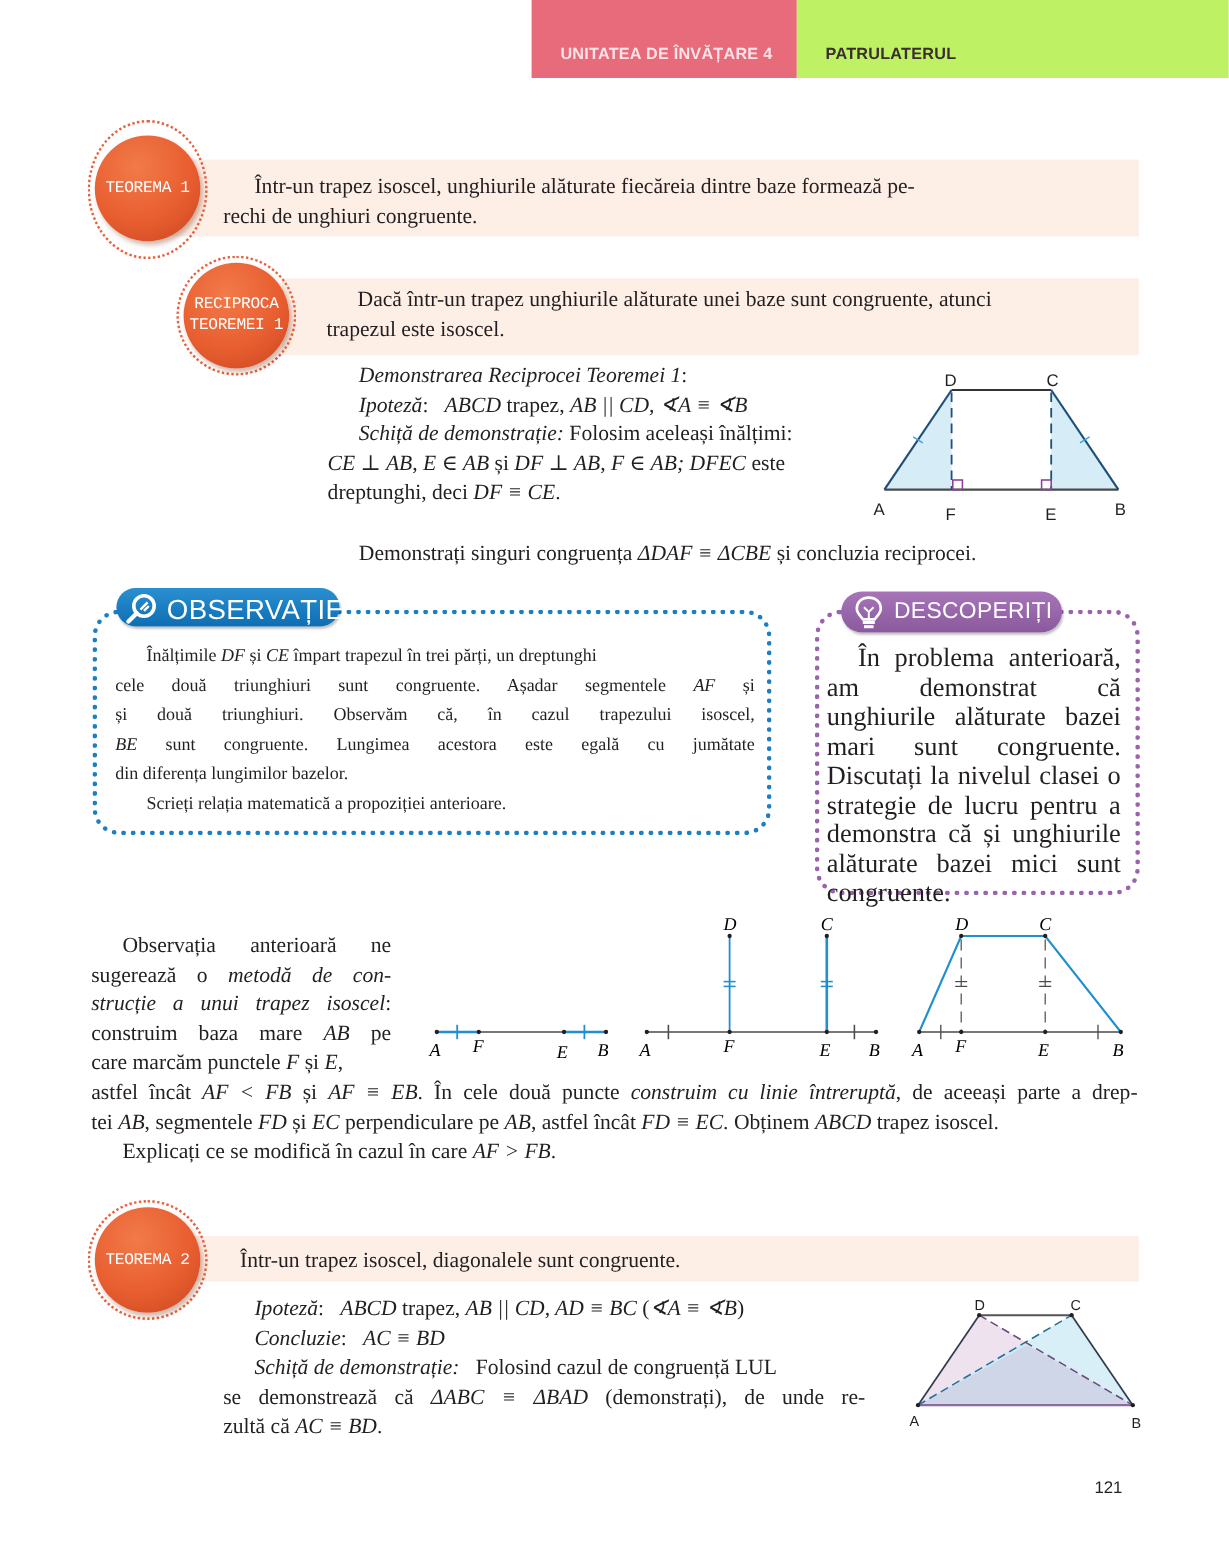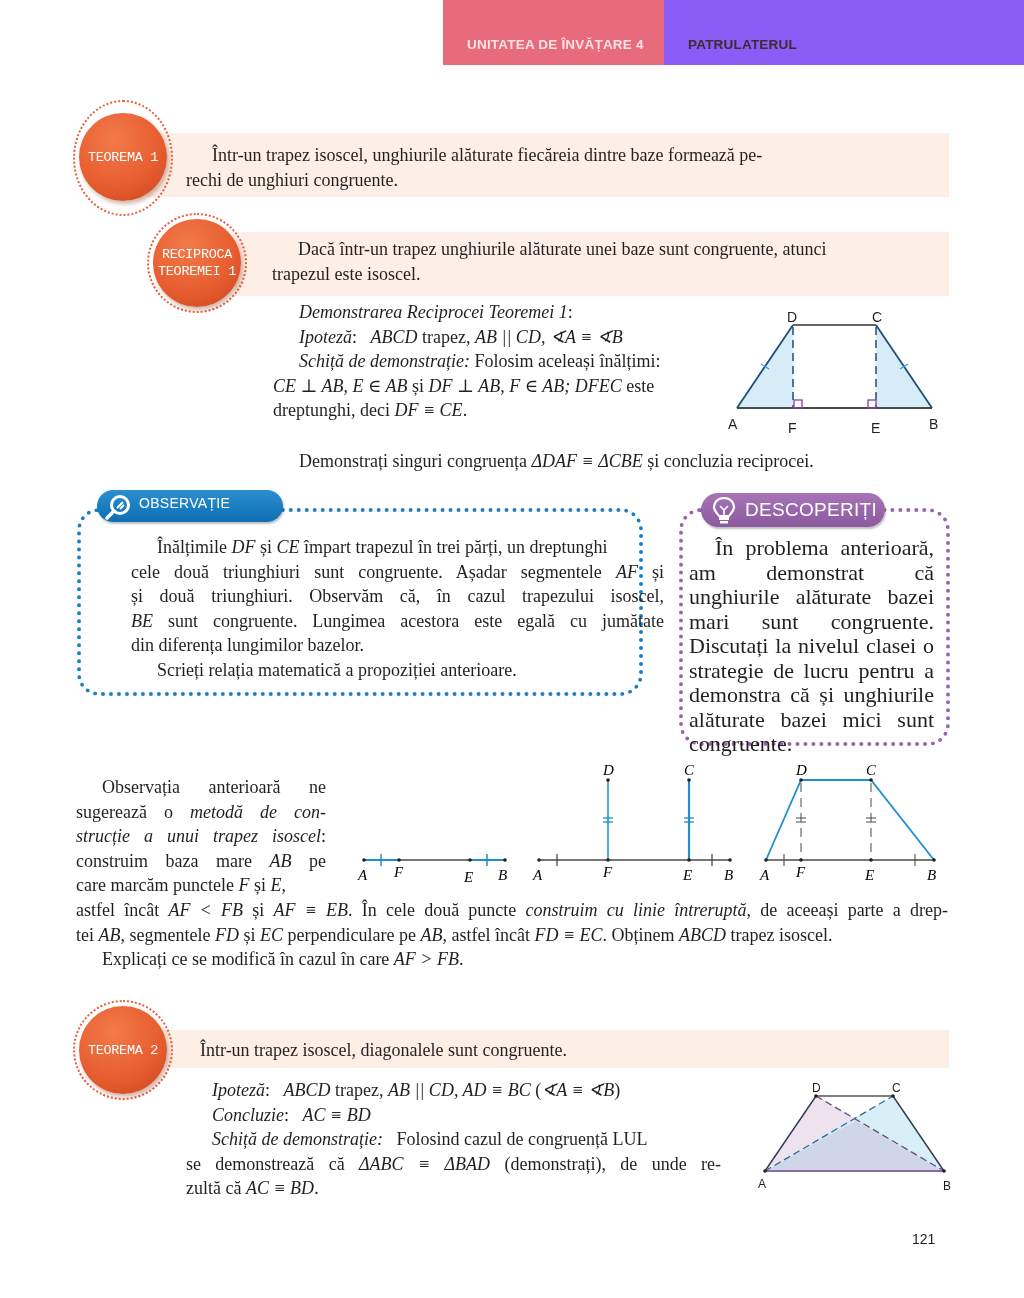--- a/index.html
+++ b/index.html
@@ -3,21 +3,21 @@
 <meta charset="utf-8">
 <style>
   html, body { margin:0; padding:0; background:#ffffff; }
   body { width:1024px; height:1298px; position:relative; overflow:hidden;
          font-family:"Liberation Serif","DejaVu Serif",serif; color:#231f20; }
   .sans { font-family:"Liberation Sans","DejaVu Sans",sans-serif; }
   i, .it { font-style:italic; }
 
   
   .hdr-left { position:absolute; left:443px; top:0; width:221px; height:65px; background:#e76b7b; }
-  .hdr-right { position:absolute; left:664px; top:0; width:360px; height:65px; background:#8b5cf6; }
+  .hdr-right { position:absolute; left:664px; top:0; width:360px; height:65px; background:#bef264; }
   .hdr-left span { position:absolute; left:24px; top:37px; font-size:13.5px; font-weight:bold; color:#fbe3e6; letter-spacing:0.2px; }
   .hdr-right span { position:absolute; left:24px; top:37px; font-size:13.5px; font-weight:bold; color:#3a2e30; letter-spacing:0.2px; }
 
   
   .badge-ring { position:absolute; border-radius:50%; border:2px dotted #e8613a; box-sizing:border-box; }
   .badge { position:absolute; border-radius:50%;
            background: radial-gradient(circle at 40% 30%, #f27a4a 0%, #e85e30 55%, #c9461f 100%);
            box-shadow: 2px 3px 4px rgba(120,40,10,0.35);
            color:#fff; text-align:center; display:flex; align-items:center; justify-content:center;
            font-family:Liberation Mono, monospace; font-size:13.5px; line-height:17px; letter-spacing:-0.3px; }
@@ -25,22 +25,22 @@
   .ttext { position:absolute; font-size:18px; line-height:25px; }
 
   .p { position:absolute; font-size:18px; line-height:24.5px; }
   .indent { text-indent:26px; }
 
   
   .obs-box { position:absolute; left:77px; top:508px; width:566px; height:188px; box-sizing:border-box;
              border:4px dotted #1b7fc2; border-radius:22px; }
   .obs-tag { position:absolute; left:97px; top:490px; width:186px; height:32px; border-radius:16px;
              background: linear-gradient(#2a8fd0, #0e6eb3); color:#fff; box-shadow:1px 2px 2px rgba(0,0,0,0.25); }
-  .obs-tag span.lbl { position:absolute; left:42px; top:5px; font-size:14px; letter-spacing:0.3px; }
-  .obs-text { position:absolute; left:96px; top:535px; width:533px; font-size:18px; line-height:24.5px; text-align:justify;margin-left:35px; }
+  .obs-tag span.lbl { position:absolute; left:42px; top:5px; font-size:23px; letter-spacing:0.3px; }
+  .obs-text { position:absolute; left:96px; top:535px; width:533px; font-size:15px; line-height:24.5px; text-align:justify; }
 
   .desc-box { position:absolute; left:679px; top:508px; width:271px; height:238px; box-sizing:border-box;
               border:4px dotted #9a64ad; border-radius:22px; }
   .desc-tag { position:absolute; left:701px; top:493px; width:184px; height:34px; border-radius:17px;
               background: linear-gradient(#a774b8, #8a5a9d); color:#fff; box-shadow:1px 2px 2px rgba(0,0,0,0.25);text-align:center; }
   .desc-tag span.lbl { position:absolute; left:44px; top:6px; font-size:19px; letter-spacing:0.3px; }
   .desc-text { position:absolute; left:689px; top:536px; width:245px; font-size:22px; line-height:24.5px; text-align:justify; }
 
   .pagenum { position:absolute; left:912px; top:1231px; font-size:14px; color:#231f20; }
 

